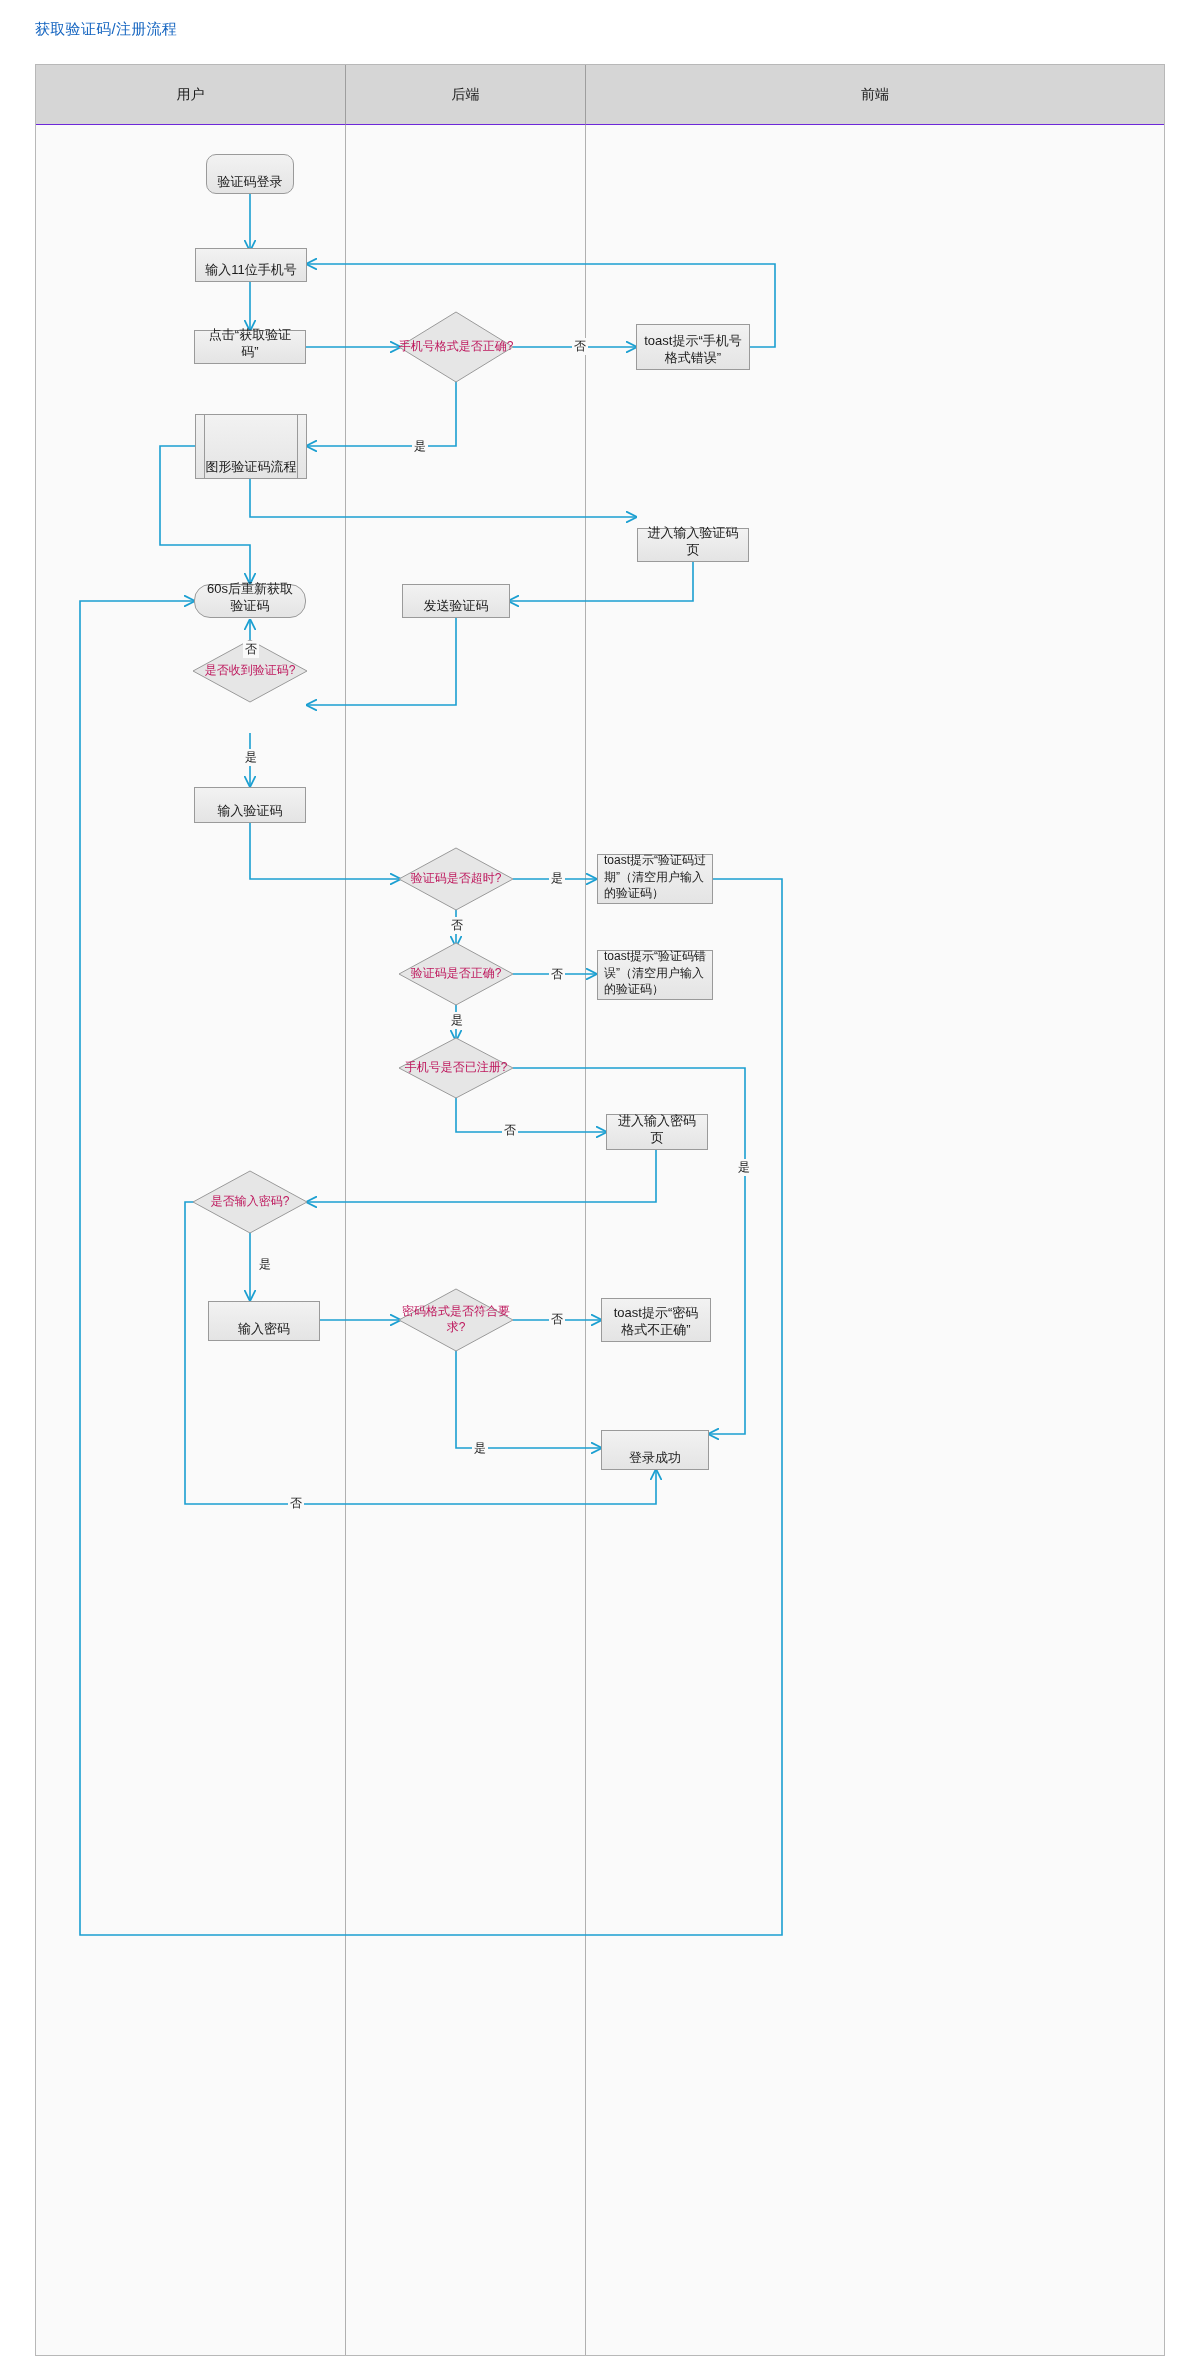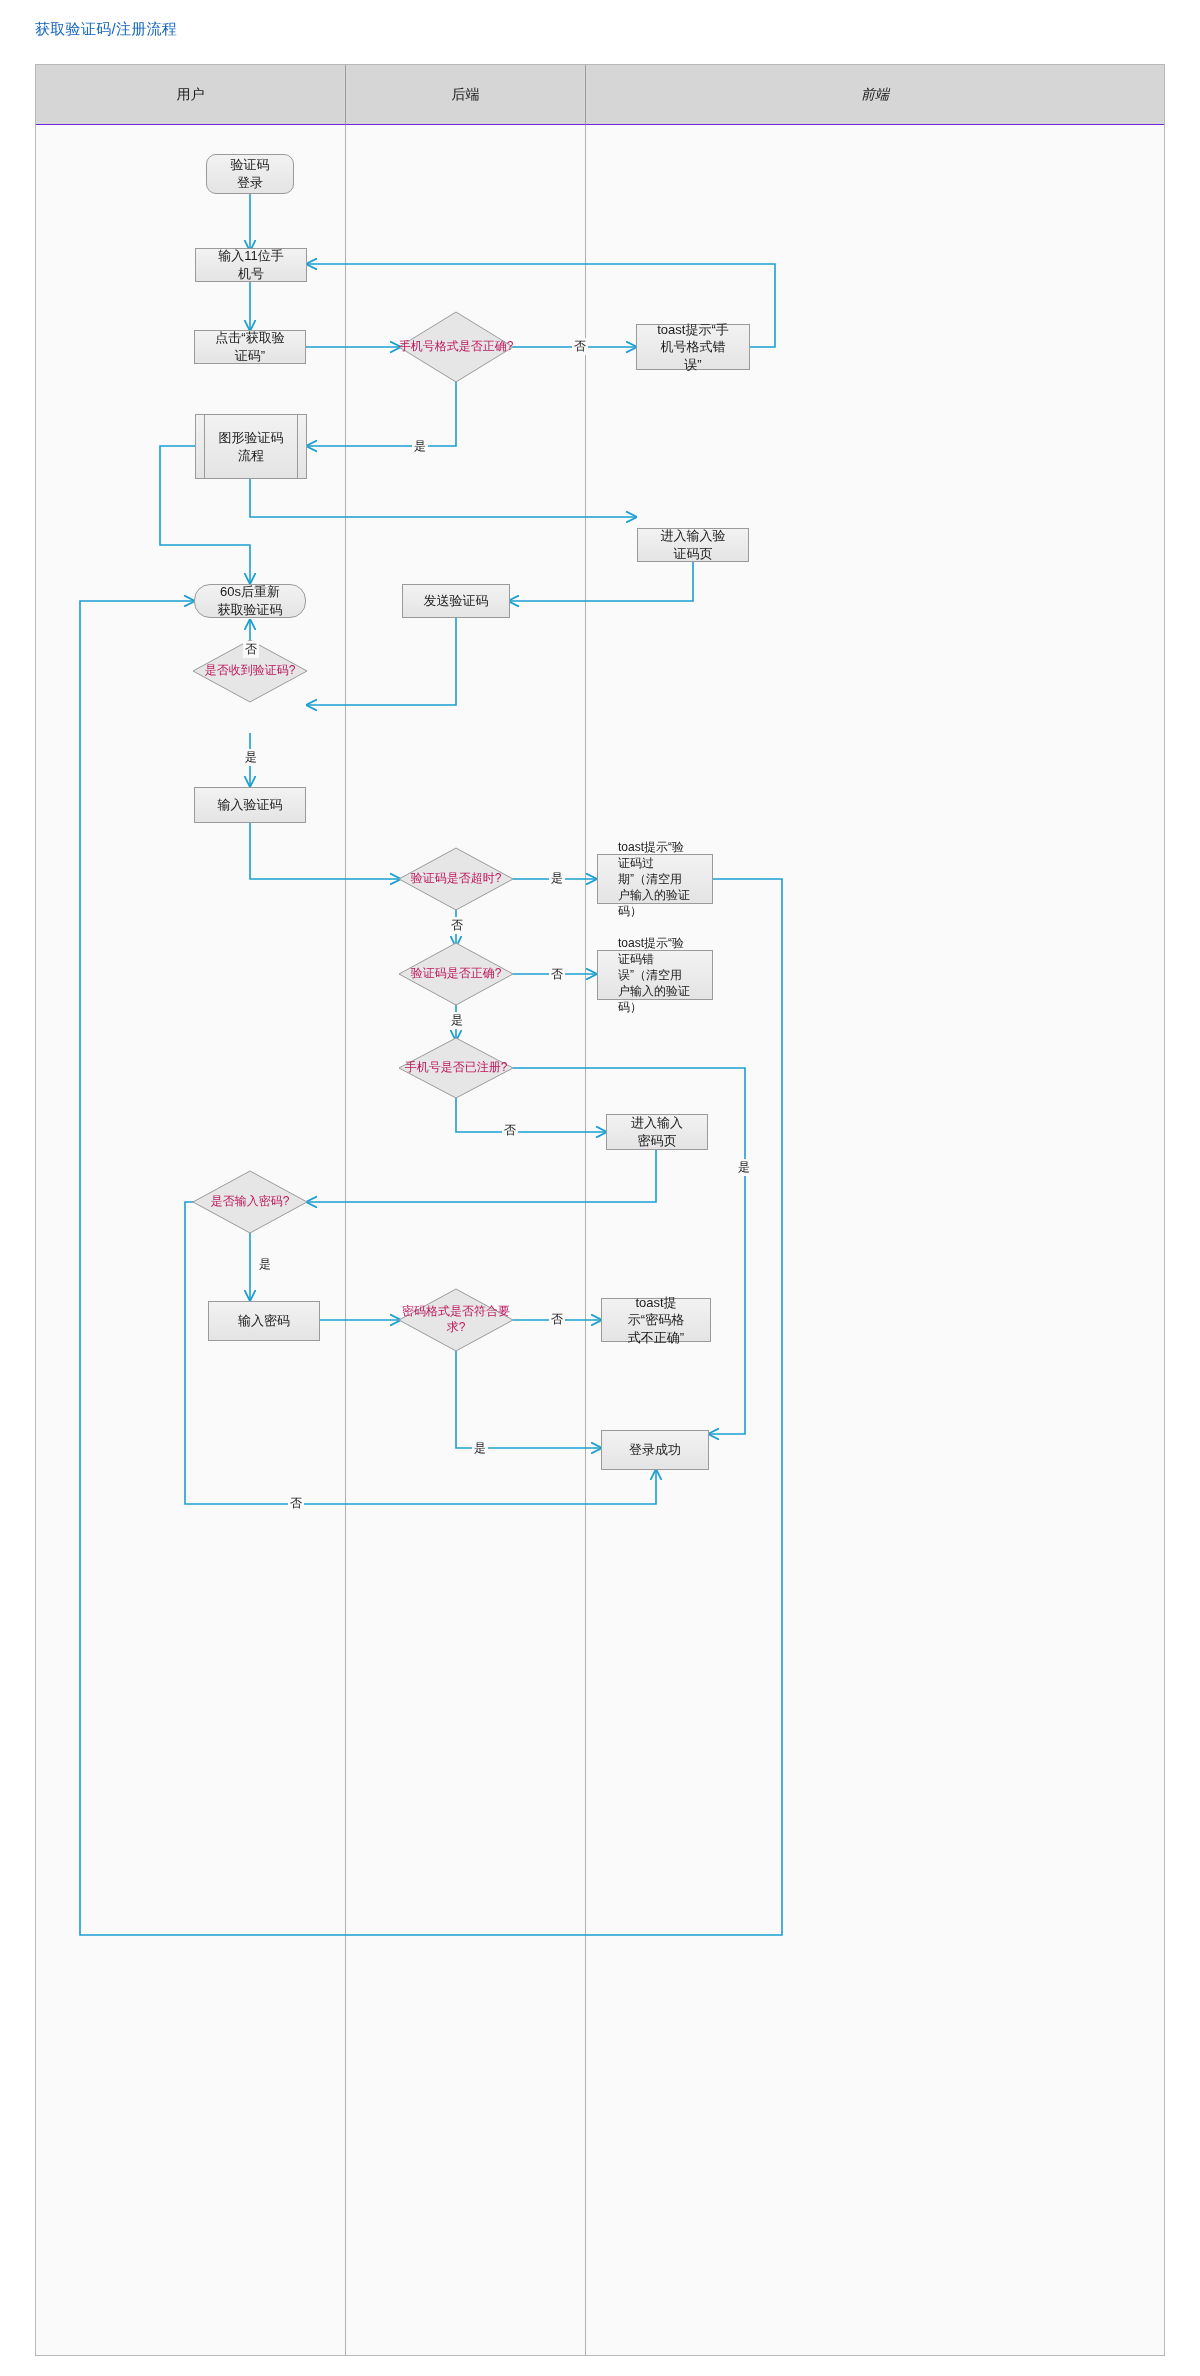--- a/index.html
+++ b/index.html
@@ -45,43 +45,43 @@
     background: #d6d6d6;
     border-right: 1px solid #9e9e9e;
     border-bottom: 1px solid #6d28d9;
     box-sizing: border-box;
     display: flex;
     align-items: center;
     justify-content: center;
     font-size: 14px;
     color: #1a1a1a;
   }
-  .lane-head.last { border-right: none; font-style: italic; }
+  .lane-head.last { border-right: none; }
 
   
   #edges {
     position: absolute;
     left: 0; top: 0;
     width: 1200px; height: 2376px;
     pointer-events: none;
   }
   
   .node {
     position: absolute;
     box-sizing: border-box;
     display: flex;
-    align-items: center;
+    align-items: flex-end;
     justify-content: center;
     text-align: center;
     font-size: 13px;
     line-height: 1.35;
     color: #1a1a1a;
     background: linear-gradient(to bottom, #f2f2f2 0%, #e4e4e4 100%);
     border: 1px solid #9a9a9a;
-    padding: 2px 20px;
+    padding: 2px 6px;
   }
   .node.rounded { border-radius: 10px; }
   .node.left-align { justify-content: flex-start; text-align: left; }
   .node.subproc::before,
   .node.subproc::after {
     content: "";
     position: absolute;
     top: 0; bottom: 0;
     width: 1px;
     background: #9a9a9a;

